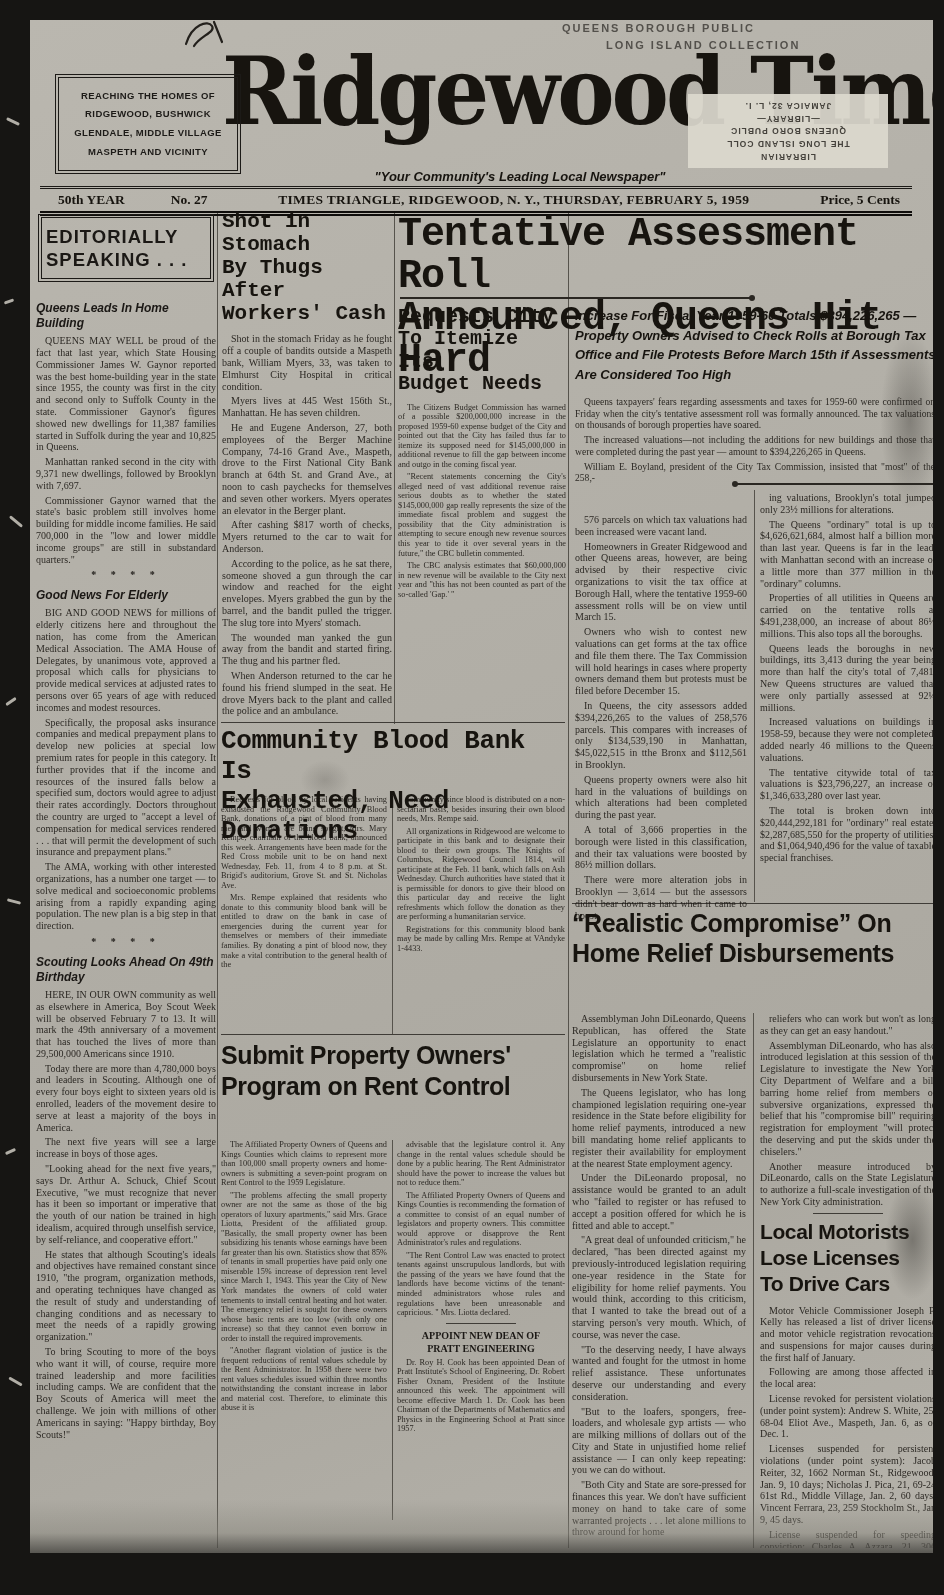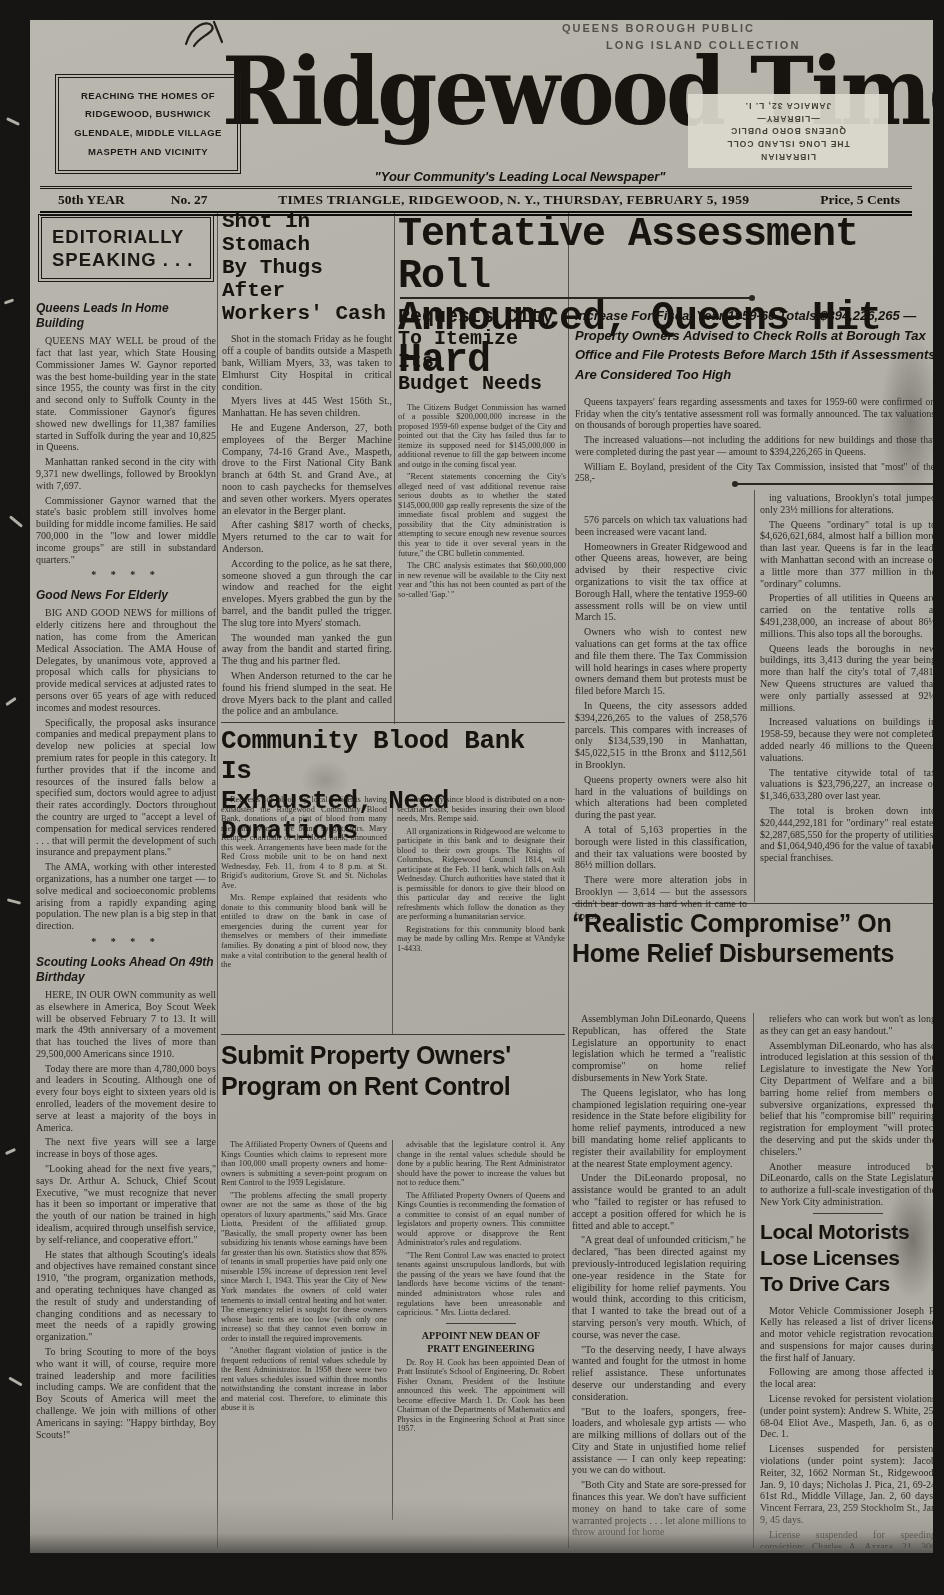--- a/index.html
+++ b/index.html
@@ -51,21 +51,21 @@
   .body{font-family:"Liberation Serif",serif;font-size:10px;line-height:1.18;
         text-align:justify;color:rgba(25,22,18,.9);}
   .body p{margin:0 0 3px;text-indent:9px;}
   .body.sm{font-size:8.3px;line-height:1.15;}
   .body.lead{font-size:9.6px;line-height:1.22;}
   .hl-serif{font-family:Liberation Mono, monospace;font-weight:bold;color:#17140f;}
   .hl-sans{font-family:"Liberation Sans",sans-serif;font-weight:bold;color:#17140f;
            letter-spacing:-.4px;}
   .abs{position:absolute;z-index:2;}
   .clip{overflow:hidden;}
-  .ed-box{border:4px double #1c1a17;margin:2px 2px 19px;padding:7px 10px;
+  .ed-box{border:4px double #1c1a17;margin:2px 2px 19px;padding:7px 4px;
           font-family:"Liberation Sans",sans-serif;font-weight:bold;font-size:18.5px;
           letter-spacing:1px;color:#1b1815;line-height:1.25;}
   .ed-head{font-family:"Liberation Sans",sans-serif;font-weight:bold;font-style:italic;
            font-size:12px;color:#1b1815;line-height:1.25;margin:8px 0 4px;}
   .sep{text-align:center;font-weight:bold;font-size:10px;letter-spacing:6px;margin:4px 0 6px;color:#1b1815;}
   .pratt-head{font-family:"Liberation Serif",serif;font-weight:bold;font-size:10px;
               text-align:center;line-height:1.3;color:#1b1815;margin-bottom:3px;}
   .dot-line{position:absolute;z-index:2;background:#2a2722;height:2px;}
   .dot-line::after{content:"";position:absolute;right:-3px;top:-2px;width:6px;height:6px;
                    border-radius:50%;background:#2a2722;}
@@ -185,24 +185,24 @@
 
   <div class="abs" style="left:575px;top:306px;width:361px;font-family:'Liberation Sans',sans-serif;font-weight:bold;font-style:italic;font-size:13px;line-height:1.5;color:#17140f;">Increase For Fiscal Year 1959-60 Totals $394,226,265 — Property Owners Advised to Check Rolls at Borough Tax Office and File Protests Before March 15th if Assessments Are Considered Too High</div>
   <div class="abs body lead" style="left:575px;top:396px;width:360px;">
       <p>Queens taxpayers' fears regarding assessments and taxes for 1959-60 were confirmed on Friday when the city's tentative assessment roll was formally announced. The tax valuations on thousands of borough properties have soared.</p>
       <p>The increased valuations—not including the additions for new buildings and those that were completed during the past year — amount to $394,226,265 in Queens.</p>
       <p>William E. Boyland, president of the City Tax Commission, insisted that "most" of the 258,-</p>
     </div>
   <section class="abs clip body" style="left:575px;top:492px;width:172px;height:410px;margin-top:22px;">
       <p>576 parcels on which tax valuations had been increased were vacant land.</p>
       <p>Homeowners in Greater Ridgewood and other Queens areas, however, are being advised by their respective civic organizations to visit the tax office at Borough Hall, where the tentative 1959-60 assessment rolls will be on view until March 15.</p>
-      <p>Owners who wish to contest new valuations can get forms at the tax office and file them there. The Tax Commission will hold hearings in cases where property owners demand them but protests must be filed before March 15.</p>
+      <p>Owners who wish to contest new valuations can get forms at the tax office and file them there. The Tax Commission will hold hearings in cases where property owners demand them but protests must be filed before December 15.</p>
       <p>In Queens, the city assessors added $394,226,265 to the values of 258,576 parcels. This compares with increases of only $134,539,190 in Manhattan, $45,022,515 in tthe Bronx and $112,561 in Brooklyn.</p>
       <p>Queens property owners were also hit hard in the valuations of buildings on which alterations had been completed during the past year.</p>
-      <p>A total of 5,163 properties in the borough were listed in this classification, and their tax valuations were boosted by 86½ million dollars.</p>
+      <p>A total of 3,666 properties in the borough were listed in this classification, and their tax valuations were boosted by 86½ million dollars.</p>
       <p>There were more alteration jobs in Brooklyn — 3,614 — but the assessors didn't bear down as hard when it came to boost-</p>
     </section>
   <section class="abs clip body" style="left:760px;top:492px;width:176px;height:410px;">
       <p>ing valuations, Brooklyn's total jumped only 23½ millions for alterations.</p>
       <p>The Queens "ordinary" total is up to $4,626,621,684, almost half a billion more than last year. Queens is far in the lead, with Manhattan second with an increase of a little more than 377 million in the "ordinary" columns.</p>
       <p>Properties of all utilities in Queens are carried on the tentative rolls at $491,238,000, an increase of about 86½ millions. This also tops all the boroughs.</p>
       <p>Queens leads the boroughs in new buildings, itts 3,413 during the year being more than half the city's total of 7,481. New Queens structures are valued that were only partially assessed at 92¼ millions.</p>
       <p>Increased valuations on buildings in 1958-59, because they were not completed, added nearly 46 millions to the Queens valuations.</p>
       <p>The tentative citywide total of tax valuations is $23,796,227, an increase of $1,346,633,280 over last year.</p>
       <p>The total is broken down into $20,444,292,181 for "ordinary" real estate, $2,287,685,550 for the property of utilities, and $1,064,940,496 for the value of taxable special franchises.</p>

